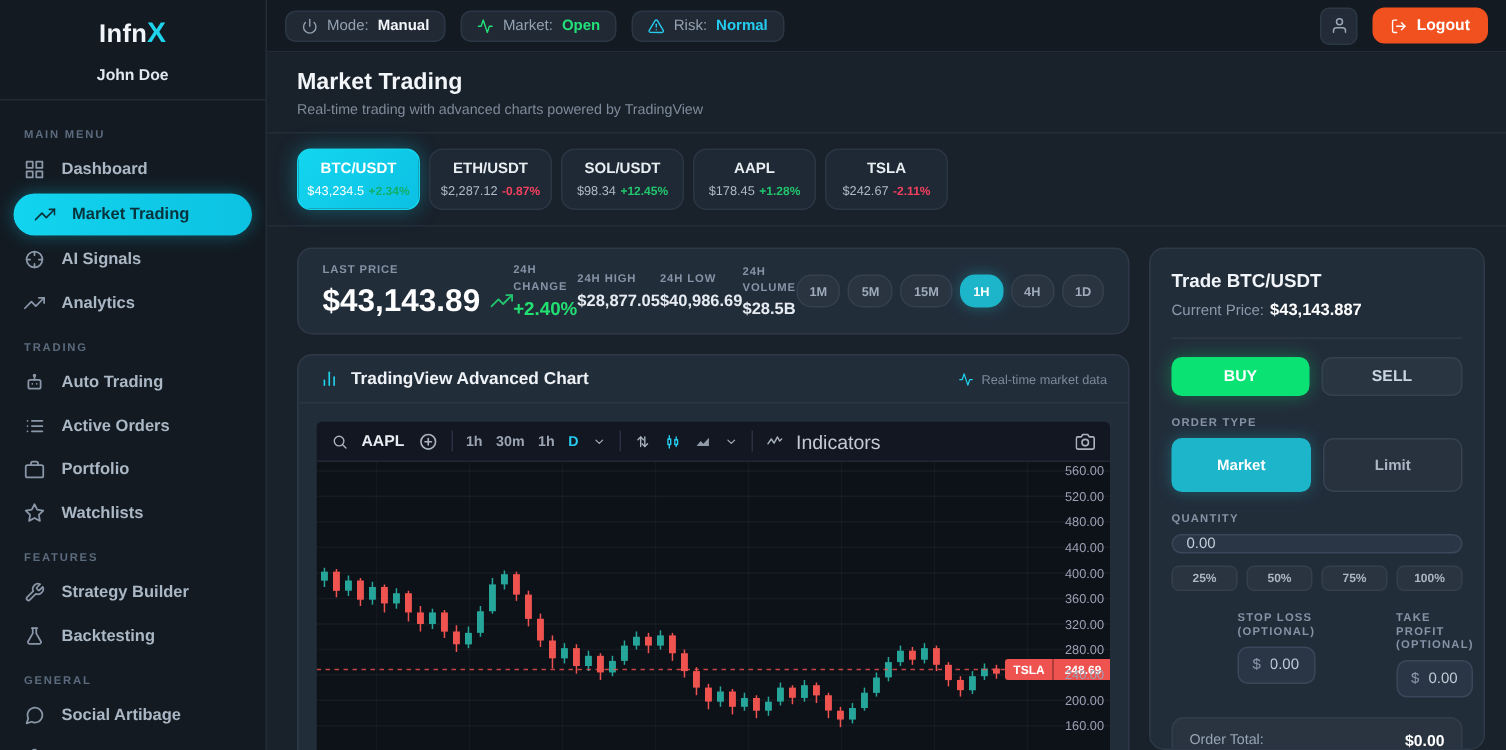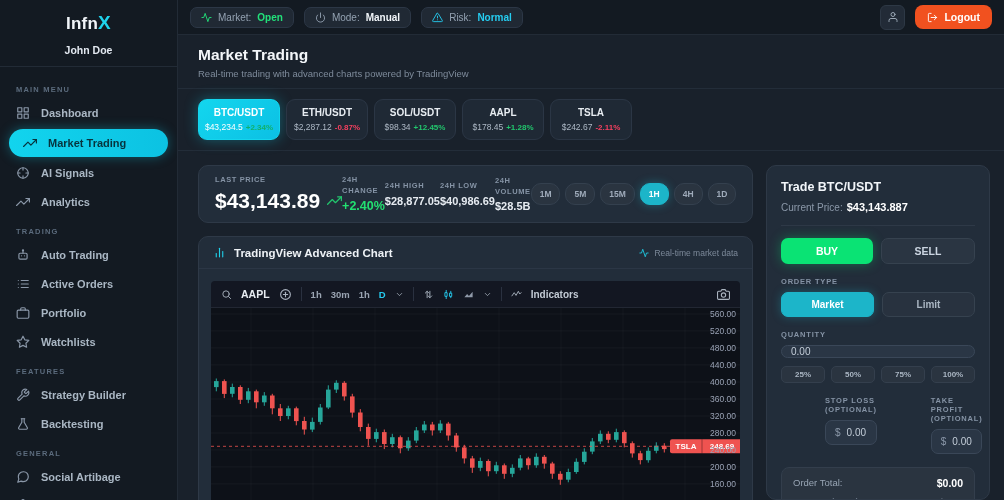--- a/index.html
+++ b/index.html
@@ -72,38 +72,38 @@
   .live { margin-left:auto; display:flex; align-items:center; gap:5px; font-size:8.5px; color:#7d8a9a; }
   .live .ic { width:10px; height:10px; }
   .tv-wrap { margin:12px 12px 0 12px; flex:1; display:flex; flex-direction:column; min-height:0; border-radius:4px 4px 0 0; overflow:hidden; }
   .tv-toolbar { height:27px; min-height:27px; background:#131722; border-bottom:1px solid #222733; display:flex; align-items:center; gap:9px; padding:0 10px; color:#b8c1cc; }
   .tv-toolbar .ic { width:11px; height:11px; color:#aab3bf; }
   .tv-sym { font-size:10.5px; font-weight:bold; color:#e8edf2; }
   .tv-div { width:1px; height:14px; background:#2a3140; }
   .tv-int { font-size:9.5px; color:#9aa4b2; font-weight:bold; cursor:pointer; }
   .tv-int.active { color:#25ccf0; }
   .tv-chevron { width:9px !important; height:9px !important; }
-  .tv-ind-lbl { font-size:10px; color:#c2cad4;font-weight:bold; }
+  .tv-ind-lbl { font-size:13px; color:#c2cad4; }
   .tv-spacer { flex:1; }
   .chart-body { flex:1; background:#0d1118; position:relative; overflow:hidden; }
   .chart-body svg { display:block; }
 
   
   .trade-card { flex:1; padding:14px; display:flex; flex-direction:column; gap:0; overflow:hidden; }
   .trade-title { font-size:12.5px; font-weight:bold; color:#f1f5f9; }
   .cur-price { font-size:10px; color:#8ria; color:#8b98a9; margin-top:7px; }
   .cur-price b { color:#ffffff; font-size:11px; margin-left:4px; }
   .trade-hr { border:none; border-top:1px solid #2e3947; margin:12px 0; }
   .bs-row { display:flex; gap:8px; }
   .bs-row button { flex:1; height:26px; border-radius:7px; border:none; font-weight:bold; font-size:10.5px; cursor:pointer; font-family:inherit; }
   .buy-btn { background:#0ae374; color:#ffffff; box-shadow:0 0 12px rgba(10,227,116,.35); }
   .sell-btn { background:#2a3542; color:#cbd5e1; border:1px solid #36424f !important; }
   .sec-lbl { font-size:7.5px; letter-spacing:.8px; color:#8593a5; font-weight:bold; margin:13px 0 6px 0; }
   .ot-row { display:flex; gap:8px; }
-  .ot-row button { flex:1; height:25px; border-radius:7px; font-weight:bold; font-size:10px; cursor:pointer; font-family:inherit; border:1px solid #36424f; background:#28323f; color:#aab6c3; }
+  .ot-row button { flex:1; height:36px; border-radius:7px; font-weight:bold; font-size:10px; cursor:pointer; font-family:inherit; border:1px solid #36424f; background:#28323f; color:#aab6c3; }
   .ot-row button.active { background:#1cb5c9; border-color:#1cb5c9; color:#fff; box-shadow:0 0 10px rgba(28,181,201,.35); }
   .inp { width:100%; height:25px; background:#2a3645; border:1px solid #3a4758; border-radius:7px; color:#c3cdd8; font-size:10px; padding:0 9px; font-family:inherit; outline:none; }
   .pct-row { display:flex; gap:6px; margin-top:8px; }
   .pct-row button { flex:1; height:17px; background:#2a3440; border:1px solid #343f4d; border-radius:5px; color:#aab6c3; font-size:8px; font-weight:bold; cursor:pointer; font-family:inherit; }
   .sltp { display:flex; gap:10px; }
   .sltp > div { flex:1;margin-left:44px; }
   .prefix-inp { display:flex; align-items:center; background:#2a3645; border:1px solid #3a4758; border-radius:7px; height:25px; padding:0 9px; gap:6px; }
   .prefix-inp span { color:#8violet; color:#8b98a9; font-size:10px; }
   .prefix-inp input { background:transparent; border:none; outline:none; color:#c3cdd8; font-size:10px; width:100%; font-family:inherit; }
   .summary { margin-top:13px; background:#2a3440; border:1px solid #333e4c; border-radius:8px; padding:9px 11px; }
@@ -246,37 +246,37 @@
           </span>
           <span class="nav-lbl">Settings</span>
      </div>
       </nav>
   </aside>
 
   <div class="rightcol">
     <header class="topbar">
       <span id="topbar-pills" style="display:flex;gap:10px;">
           <span class="pill">
-     <span class="ic tone-green" style="color:#22e07a">
-              <svg viewBox="0 0 24 24" fill="none" stroke="currentColor" stroke-width="2" stroke-linecap="round" stroke-linejoin="round">
-                <polyline points="22 12 18 12 15 21 9 3 6 12 2 12"></polyline>
-              </svg>
-            </span>
-     <span>Market:</span>
-     <span class="val tone-green">Open</span>
-   </span>
-          <span class="pill">
      <span class="ic tone-gray" style="color:#93a1b1">
               <svg viewBox="0 0 24 24" fill="none" stroke="currentColor" stroke-width="2" stroke-linecap="round" stroke-linejoin="round">
                 <path d="M18.36 6.64a9 9 0 1 1-12.73 0"></path>
                 <line x1="12" y1="2" x2="12" y2="12"></line>
               </svg>
             </span>
      <span>Mode:</span>
      <span class="val tone-white">Manual</span>
+   </span>
+          <span class="pill">
+     <span class="ic tone-green" style="color:#22e07a">
+              <svg viewBox="0 0 24 24" fill="none" stroke="currentColor" stroke-width="2" stroke-linecap="round" stroke-linejoin="round">
+                <polyline points="22 12 18 12 15 21 9 3 6 12 2 12"></polyline>
+              </svg>
+            </span>
+     <span>Market:</span>
+     <span class="val tone-green">Open</span>
    </span>
           <span class="pill">
      <span class="ic tone-cyan" style="color:#25ccf0">
               <svg viewBox="0 0 24 24" fill="none" stroke="currentColor" stroke-width="2" stroke-linecap="round" stroke-linejoin="round">
                 <path d="M10.29 3.86L1.82 18a2 2 0 0 0 1.71 3h16.94a2 2 0 0 0 1.71-3L13.71 3.86a2 2 0 0 0-3.42 0z"></path>
                 <line x1="12" y1="9" x2="12" y2="13"></line>
                 <line x1="12" y1="17" x2="12.01" y2="17"></line>
               </svg>
             </span>
      <span>Risk:</span>

